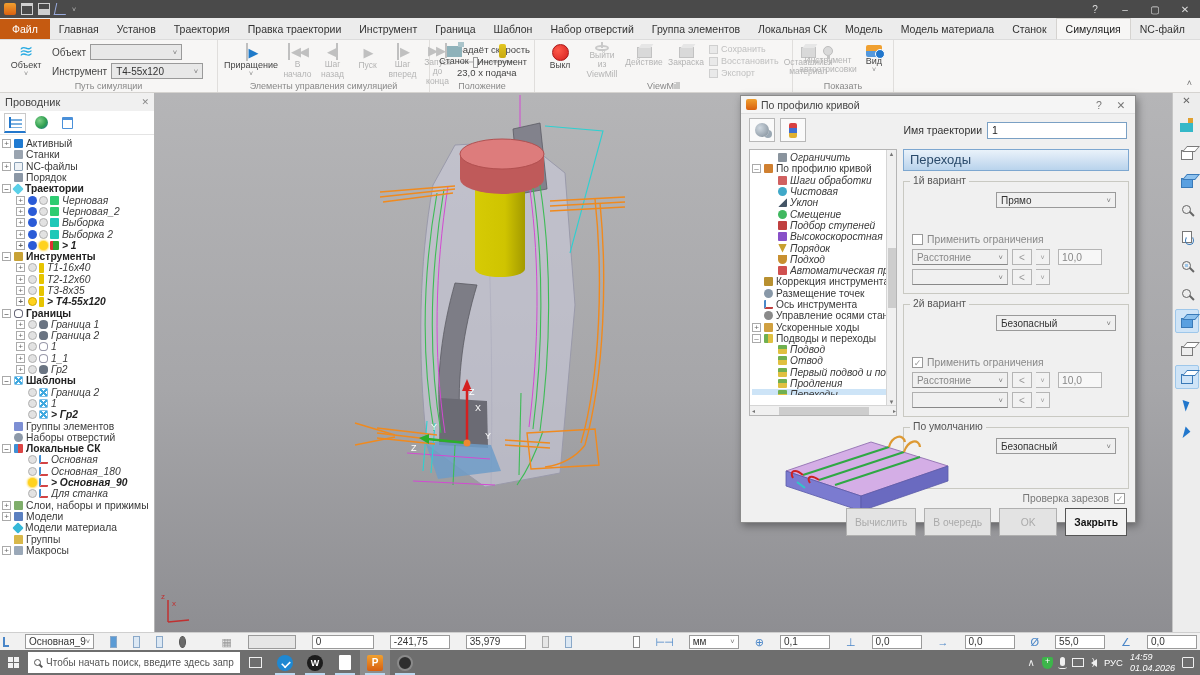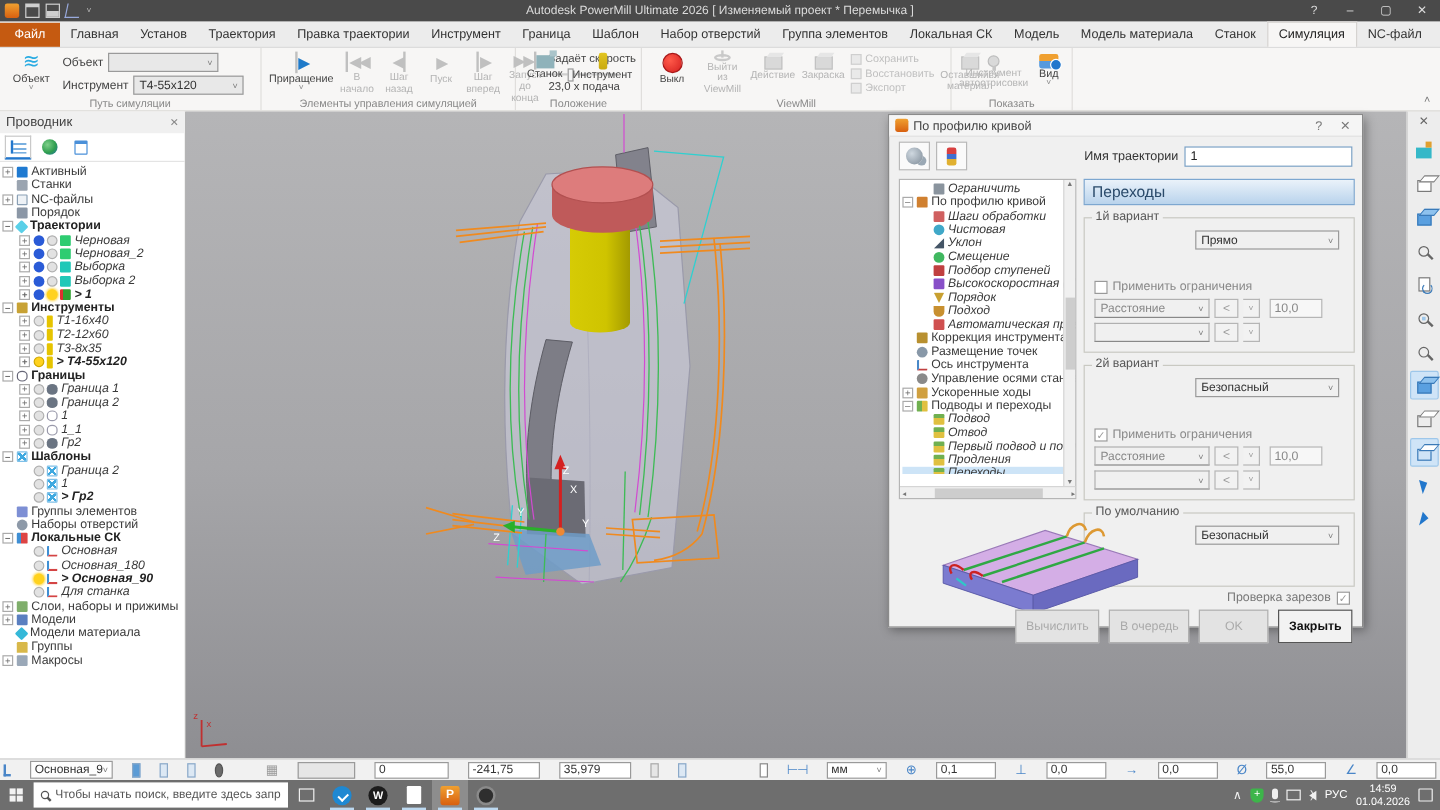--- a/index.html
+++ b/index.html
@@ -217,37 +217,36 @@
   .app-obs { width:16px; height:16px; border-radius:50%; background:#2e2e2e; border:2px solid #8a8a8a; }
   #tray { margin-left:auto; display:flex; align-items:center; gap:7px; padding-right:6px; font-size:9.5px; }
   .tray-ic { color:#f0f0f0; font-size:10px; }
   .shield { width:11px; height:12px; background:#3db54a; border-radius:2px 2px 50% 50%; position:relative; }
   .shield::after { content:'+'; position:absolute; left:3px; top:-1px; color:#fff; font-size:9px; }
   .mic { width:5px; height:9px; background:#f0f0f0; border-radius:3px; margin-top:-2px; position:relative; }
   .mic::after { content:''; position:absolute; left:-2px; bottom:-3px; width:9px; height:3px; border-bottom:1.5px solid #f0f0f0; border-radius:50%; }
   .disp { width:12px; height:9px; border:1.5px solid #f0f0f0; }
   .spk { width:0; height:0; border-top:4px solid transparent; border-bottom:4px solid transparent; border-right:6px solid #f0f0f0; position:relative; }
   .spk::after { content:')'; position:absolute; left:1px; top:-6px; color:#f0f0f0; font-size:9px; }
-  #clock { text-align:center; line-height:1.15; font-size:9px; }
+  #clock { text-align:left; line-height:1.15; font-size:9px;font-style:italic; }
   .notif { width:12px; height:11px; border:1.5px solid #f0f0f0; border-radius:1px; }
 </style>
 </head>
 <body>
 
 <div id="app">
 
   <div id="titlebar">
     <div class="qat">
       <span class="qi qi-pm"></span>
       <span class="qi qi-open"></span>
       <span class="qi qi-save"></span>
       <span class="qi qi-line"></span>
       <span class="car">˅</span>
     </div>
-    <div id="title-text">Autodesk PowerMill Ultimate 2026   [ Изменяемый проект * Перемычка ]</div>
     <div class="wctrl">
       <span class="wc">?</span>
       <span class="wc">–</span>
       <span class="wc">▢</span>
       <span class="wc">✕</span>
     </div>
   </div>
 
   <div id="tabbar">
 

